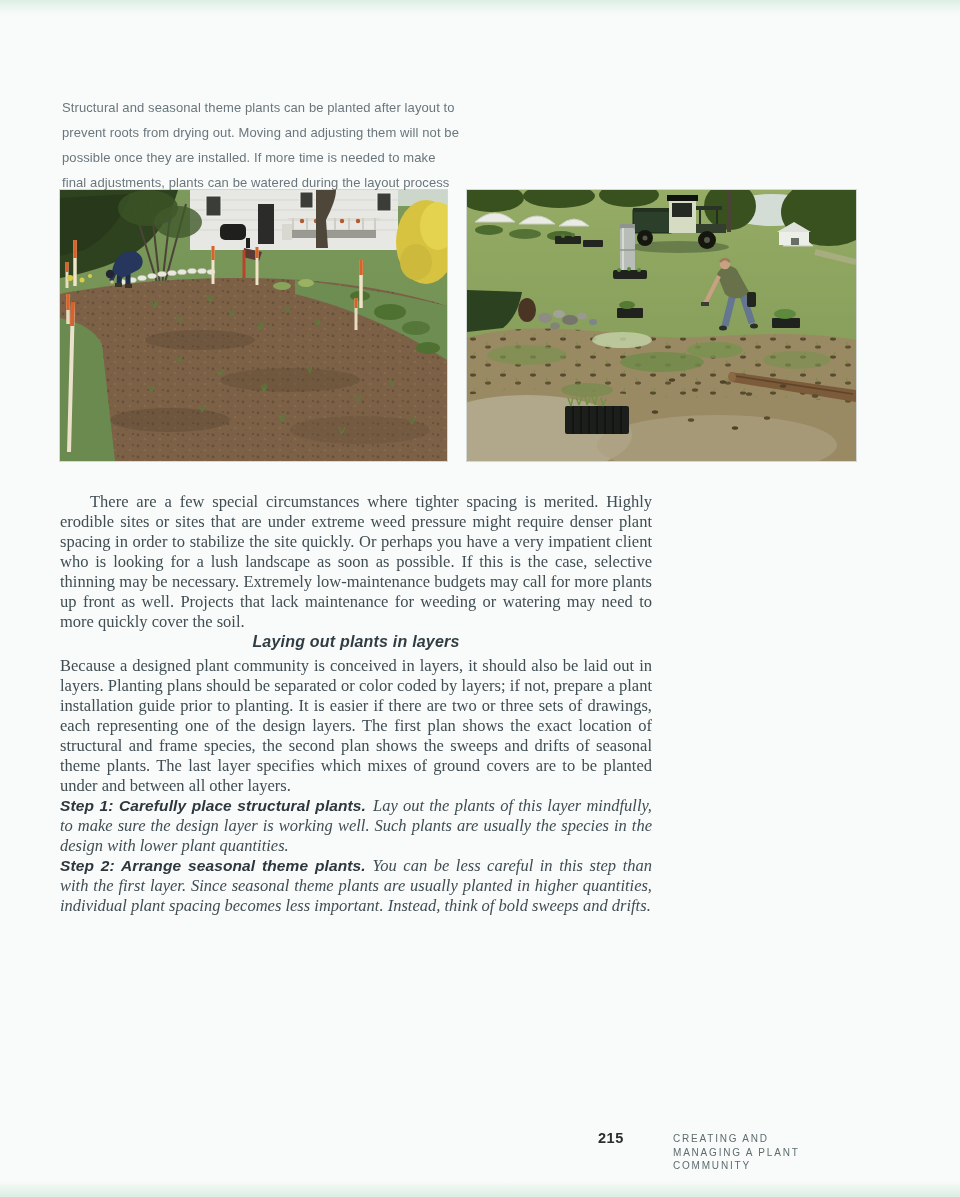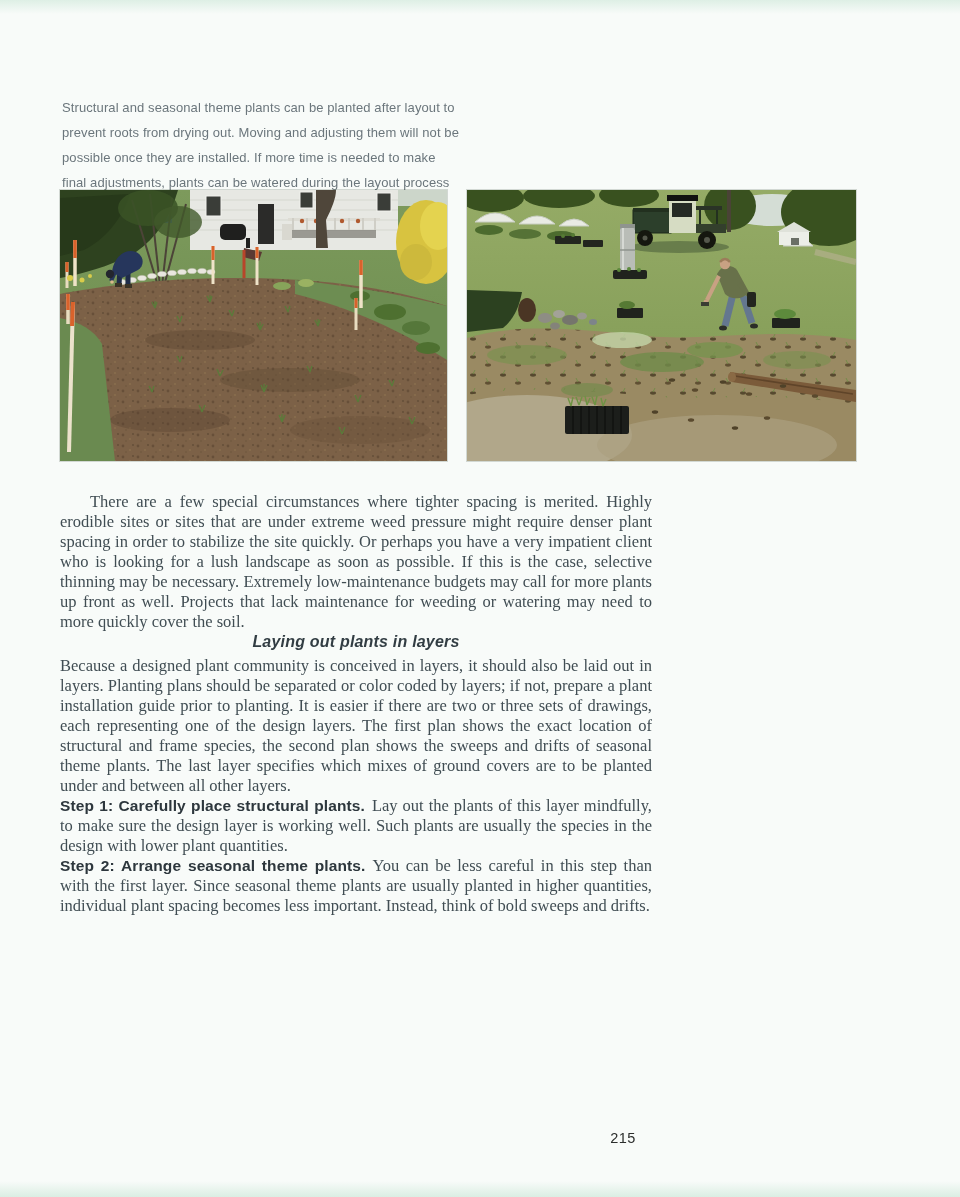--- a/index.html
+++ b/index.html
@@ -38,30 +38,30 @@
   .text-col p{margin:0;}
   .para1{text-indent:30px;}
   .section-heading{
     margin-top:16px;height:24px;
     font-family:"Liberation Sans",sans-serif;
     font-weight:bold;font-style:italic;
     font-size:16px;color:#323d43;letter-spacing:.2px;
     text-align:center;
   }
   .para2{margin-top:3px;}
-  .step{margin-top:25px;}
+  .step{margin-top:25px;font-style:italic;}
   .step-lead{
     font-family:"Liberation Sans",sans-serif;font-weight:bold;
     font-size:15.5px;color:#2d373d;letter-spacing:.1px;
     margin-right:7px;
   }
 
   .footer-pagenum{
-    position:absolute;left:598px;top:1130px;width:50px;text-align:center;
-    font-weight:normal;font-size:14.5px;color:#2c2e2d;letter-spacing:.5px;
+    position:absolute;left:598px;top:1130px;width:50px;text-align:left;
+    font-weight:bold;font-size:14.5px;color:#2c2e2d;letter-spacing:.5px;
   }
   .footer-title{
     position:absolute;left:673px;top:1132px;width:170px;
     font-size:10px;line-height:13.5px;color:#5e6b6f;letter-spacing:1.8px;
   }
   .footer-title span{display:block;}
 </style>
 </head>
 <body>
 
@@ -412,13 +412,18 @@
     <p class="para2">Because a designed plant community is conceived in layers, it should also be laid out in layers. Planting plans should be separated or color coded by layers; if not, prepare a plant installation guide prior to planting. It is easier if there are two or three sets of drawings, each representing one of the design layers. The first plan shows the exact location of structural and frame species, the second plan shows the sweeps and drifts of seasonal theme plants. The last layer specifies which mixes of ground covers are to be planted under and between all other layers.</p>
     <p class="step">
       <span class="step-lead">Step 1: Carefully place structural plants.</span><span class="step-text">Lay out the plants of this layer mindfully, to make sure the design layer is working well. Such plants are usually the species in the design with lower plant quantities.</span>
     </p>
     <p class="step">
       <span class="step-lead">Step 2: Arrange seasonal theme plants.</span><span class="step-text">You can be less careful in this step than with the first layer. Since seasonal theme plants are usually planted in higher quantities, individual plant spacing becomes less important. Instead, think of bold sweeps and drifts.</span>
     </p>
   </div>
 
   <div class="footer-pagenum">215</div>
+  <div class="footer-title">
+    <span>CREATING AND</span>
+    <span>MANAGING A PLANT</span>
+    <span>COMMUNITY</span>
+  </div>
 </div>
 
 </body></html>

